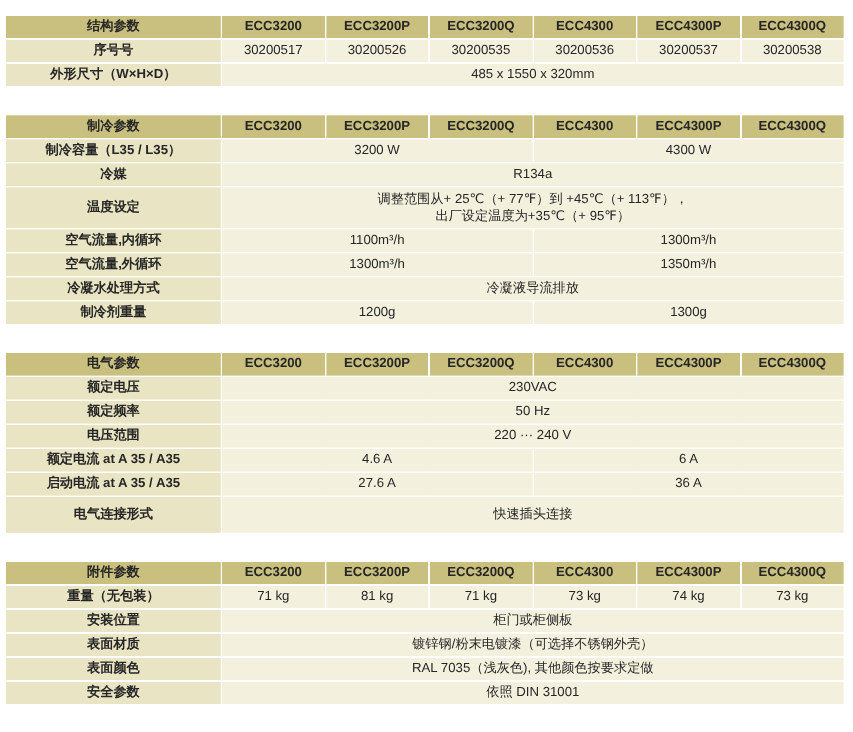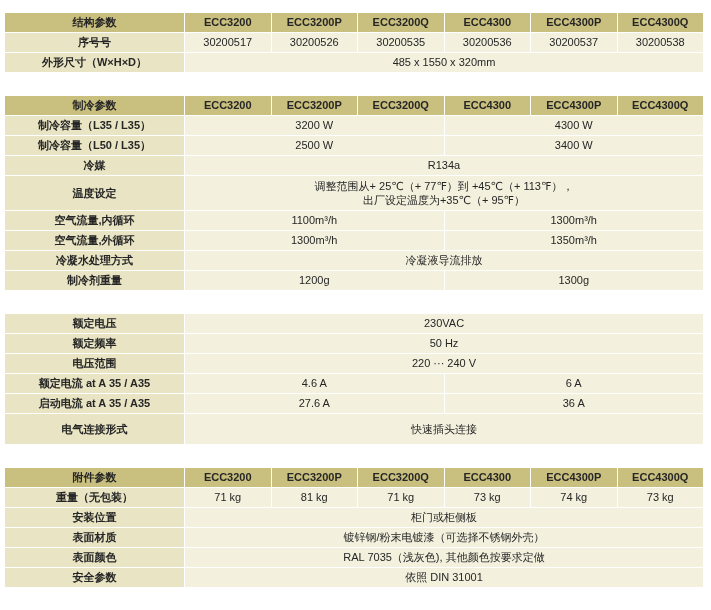--- a/index.html
+++ b/index.html
@@ -105,25 +105,20 @@
         <td class="hdr">ECC4300</td>
         <td class="hdr">ECC4300P</td>
         <td class="hdr">ECC4300Q</td>
       </tr>
       <tr>
         <td class="lbl">制冷容量（L35 / L35）</td>
         <td class="val" colspan="3">3200 W</td>
         <td class="val" colspan="3">4300 W</td>
       </tr>
       <tr>
-        <td class="lbl">制冷容量（L50 / L35）</td>
-        <td class="val" colspan="3">2500 W</td>
-        <td class="val" colspan="3">3400 W</td>
-      </tr>
-      <tr>
         <td class="lbl">冷媒</td>
         <td class="val" colspan="6">R134a</td>
       </tr>
       <tr>
         <td class="lbl">温度设定</td>
         <td class="val" colspan="6" style="line-height:14px;padding:3px 3px;text-align:center;">
           <div>调整范围从+ 25℃（+ 77℉）到 +45℃（+ 113℉），</div>
           <div>出厂设定温度为+35℃（+ 95℉）</div>
         </td>
       </tr>
@@ -153,20 +148,29 @@
     <colgroup>
       <col class="first-col">
         <col>
         <col>
         <col>
         <col>
         <col>
         <col>
     </colgroup>
     <tbody>
+      <tr>
+        <td class="hdr">电气参数</td>
+        <td class="hdr">ECC3200</td>
+        <td class="hdr">ECC3200P</td>
+        <td class="hdr">ECC3200Q</td>
+        <td class="hdr">ECC4300</td>
+        <td class="hdr">ECC4300P</td>
+        <td class="hdr">ECC4300Q</td>
+      </tr>
       <tr>
         <td class="lbl">额定电压</td>
         <td class="val" colspan="6">230VAC</td>
       </tr>
       <tr>
         <td class="lbl">额定频率</td>
         <td class="val" colspan="6">50 Hz</td>
       </tr>
       <tr>
         <td class="lbl">电压范围</td>

